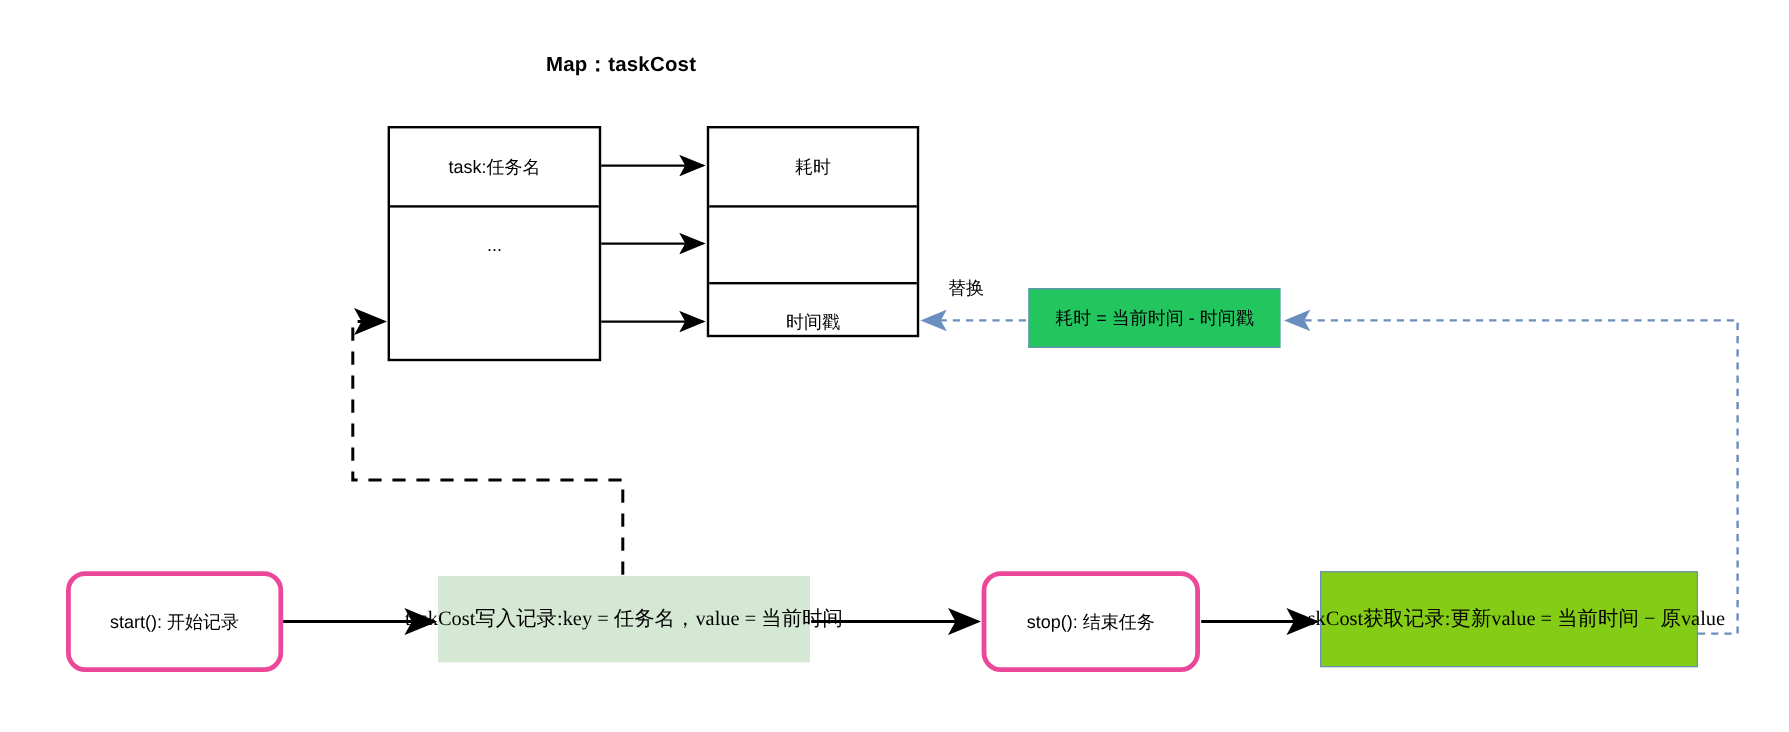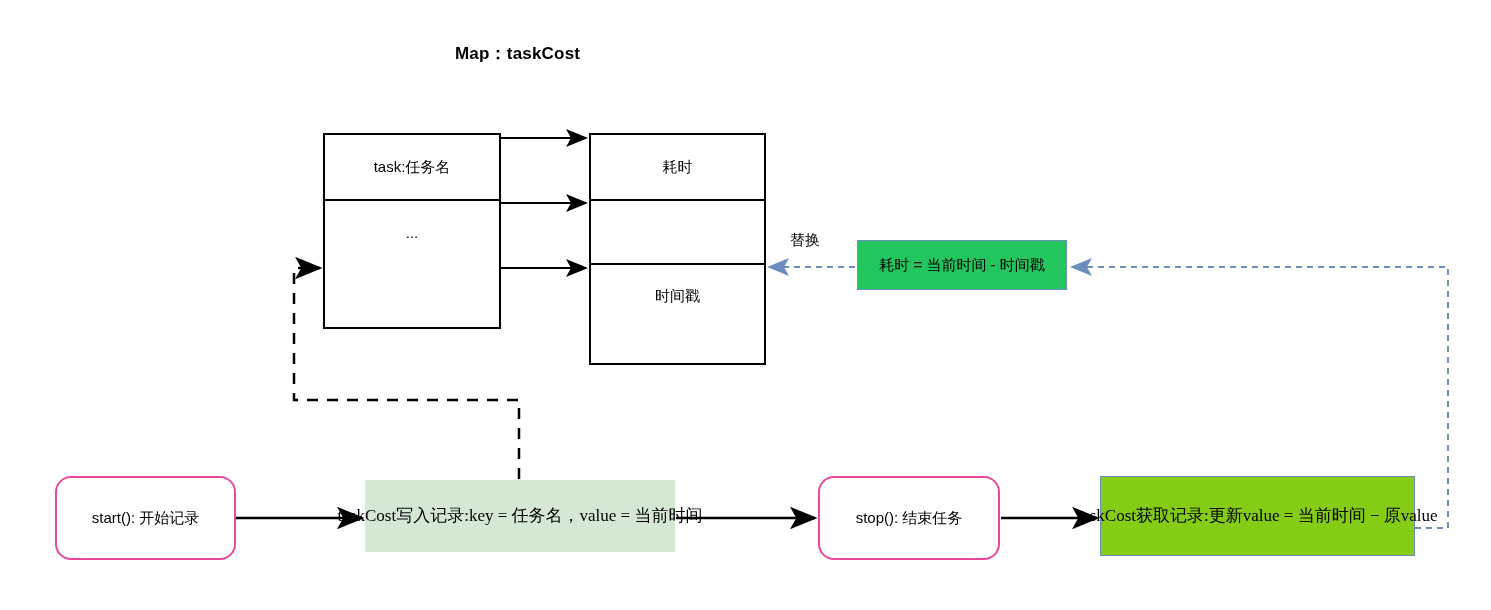--- a/index.html
+++ b/index.html
@@ -29,49 +29,48 @@
     letter-spacing: 0.2px;
     white-space: nowrap;
     font-family: Liberation Sans, sans-serif;
   }
 
   
   .map-table {
     border: 2px solid #000000;
     box-sizing: border-box;
     background: #ffffff;
-    margin-top: 28px;
   }
   .map-row {
     box-sizing: border-box;
     display: flex;
     align-items: center;
     justify-content: center;
     font-size: 15px;
     color: #000000;
     white-space: nowrap;
   }
   .map-row.divider { border-top: 2px solid #000000; }
 
   #key-table  { left: 323px; top: 105px; width: 178px; height: 196px; }
-  #value-table{ left: 589px; top: 105px; width: 177px; height: 232px; }
+  #value-table{ left: 589px; top: 105px; width: 177px; height: 176px; }
   .map-row.r1 { height: 64px; }
   .map-row.r2 { height: 64px; }
   .map-row.r3 { height: 64px; }
 
   
   #connectors {
     left: 0; top: 0;
     width: 1491px; height: 610px;
     pointer-events: none;
   }
 
   
   .round-box {
-    border: 2px solid #ec4899;
+    border: 4px solid #ec4899;
     border-radius: 16px;
     background: #ffffff;
     box-sizing: border-box;
     display: flex;
     align-items: center;
     justify-content: center;
     font-size: 15px;
     white-space: nowrap;
   }
   #start-node { left: 55px;  top: 476px; width: 181px; height: 84px; }

